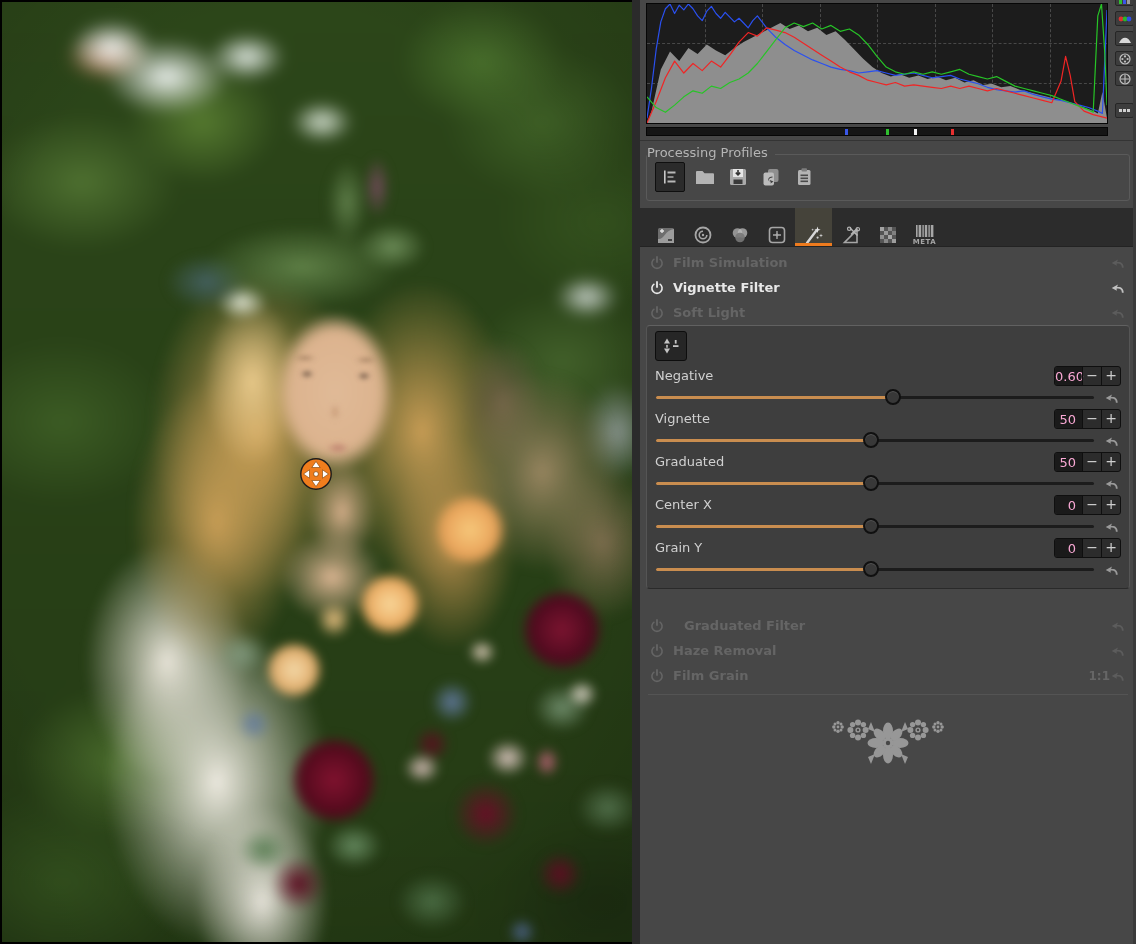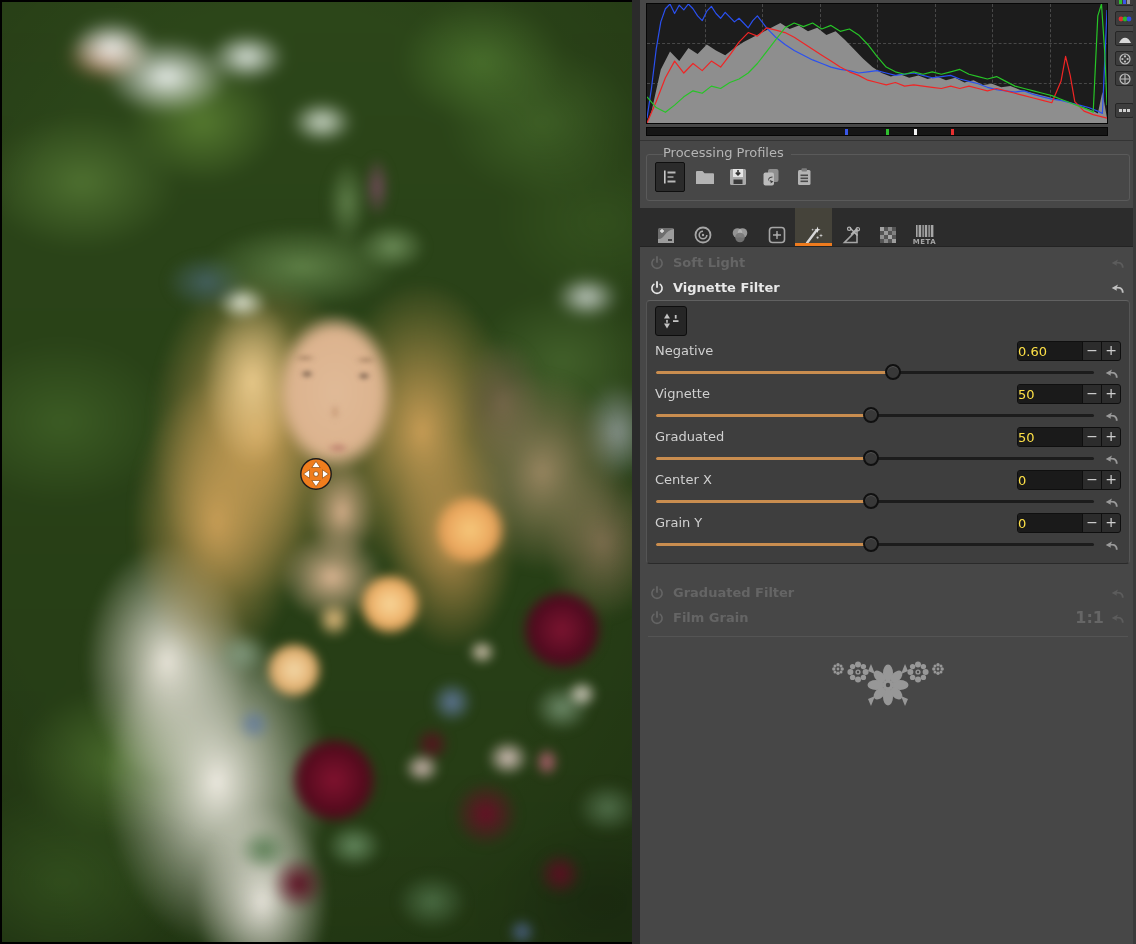--- a/index.html
+++ b/index.html
@@ -102,21 +102,21 @@
   .grid-h { position:absolute; left:0; right:0; border-top:1px dashed #484848; }
   .histo-plot svg { position:absolute; inset:0; width:100%; height:100%; }
   .histo-scale { position:absolute; left:6px; top:127px; width:462px; height:9px; background:#151515; border:1px solid #060606; }
   .marker { position:absolute; top:1px; width:3px; height:6px; }
   .histo-btns { position:absolute; left:475px; top:-9px; display:flex; flex-direction:column; gap:5px; }
   .hbtn { width:19px; height:15px; background:#3d3d3d; border:1px solid #262626; border-radius:2px;
           display:flex; align-items:center; justify-content:center; cursor:pointer; }
   .hbtn.last { margin-top:12px; }
 
   .profiles { position:relative; margin:13px 6px 0; border:1px solid #5a5a5a; border-radius:3px; padding:7px 8px 8px; }
-  .profiles-label { position:absolute; top:-10px; left:16px; background:#474747; padding-right:7px; color:#b5b5b5; }
+  .profiles-label { position:absolute; top:-10px; left:0; background:#474747; padding-right:7px; color:#b5b5b5; }
   .prof-row { display:flex; align-items:center; gap:6px; }
   .fill-btn { width:30px; height:30px; background:#2b2b2b; border:1px solid #0f0f0f; border-radius:2px;
               display:flex; align-items:center; justify-content:center; cursor:pointer; }
   .dropdown { flex:1; height:30px; background:#1e1e1e; border:1px solid #050505; border-radius:2px;
               display:flex; align-items:center; justify-content:space-between; padding:0 10px; color:#cccccc; cursor:pointer; }
   .caret { width:0; height:0; border-left:5px solid transparent; border-right:5px solid transparent; border-top:6px solid #b8b8b8; }
   .icon-btn { width:27px; height:27px; display:flex; align-items:center; justify-content:center; cursor:pointer; }
 
   .tabbar { margin-top:7px; height:39px; background:#2c2c2c; display:flex; padding-left:7px; border-bottom:1px solid #232323; }
   .tab { width:37px; display:flex; align-items:flex-end; justify-content:center; position:relative; cursor:pointer; }
@@ -126,32 +126,32 @@
   .tab-meta span { font-size:7px; letter-spacing:0.5px; color:#a6a6a6; font-weight:bold; }
 
   .tools { padding-top:3px; }
   .filter-row { height:25px; display:flex; align-items:center; padding:0 9px 0 10px; cursor:pointer; }
   .filter-row .lbl { margin-left:9px; font-weight:bold; }
   .row-off { color:#656565; }
   .row-off .lbl { color:#656565; }
   .row-on { color:#e8e8e8; }
   .row-on .lbl { color:#e8e8e8; }
   .spacer { flex:1; }
-  .badge { font-size:16px; font-weight:bold; color:#666666; margin-right:6px; }
+  .badge { font-size:12px; font-weight:bold; color:#666666; margin-right:0; }
   .undo { color:#5c5c5c; display:flex; }
   .row-on .undo { color:#c0c0c0; }
 
   .vg-panel { margin:0 6px; border:1px solid #2a2a2a; border-top-color:#616161; border-left-color:#555555;
               border-right-color:#555555; border-radius:4px; background:#3e3e3e; padding:5px 8px 9px; }
   .center-btn { width:32px; height:30px; background:#262626; border:1px solid #0d0d0d; border-radius:3px;
                 display:flex; align-items:center; justify-content:center; margin-bottom:3px; cursor:pointer; }
   .sl-label-row { display:flex; align-items:center; justify-content:space-between; height:23px; }
   .sl-label { color:#d0d0d0; }
   .valbox { display:flex; align-items:stretch; height:20px; border:1px solid #0f0f0f; border-radius:3px; overflow:hidden; background:#2c2c2c; }
-  .valbox .num { width:64px; background:#1a1a1a; color:#fde047; text-align:left; padding:1px 6px 0 0; line-height:18px; }
+  .valbox .num { width:27px; background:#1a1a1a; color:#f9a8d4; text-align:right; padding:1px 6px 0 0; line-height:18px; }
   .valbox .sp { width:19px; color:#cfcfcf; font-size:14px; line-height:17px; text-align:center; border-left:1px solid #0f0f0f; cursor:pointer; }
   .slider-row { display:flex; align-items:center; height:20px; }
   .slider { flex:1; position:relative; height:20px; cursor:pointer; }
   .track { position:absolute; left:1px; right:1px; top:9px; height:3px; background:#1c1c1c; border-radius:2px; }
   .fill { position:absolute; left:1px; top:9px; height:3px; background:#c98d4f; border-radius:2px; }
   .knob { position:absolute; top:2px; width:16px; height:16px; margin-left:-8px; border-radius:50%;
           background:#383838; border:2px solid #101010; box-shadow:inset 0 1px 0 rgba(255,255,255,0.14); }
   .slider-row .undo { margin-left:9px; color:#9a9a9a; }
 
   .ornament { margin:14px auto 0; width:120px; display:block; }
@@ -364,41 +364,54 @@
             <rect x="16.8" y="0" width="2.6" height="12" fill="#a6a6a6"></rect>
           </svg>
         <span>META</span>
       </div>
     </div>
   </div>
 
   <div class="tools">
 
 
-
     <div class="filter-row row-off">
       <svg class="pwr" width="14" height="14" viewBox="0 0 14 14" stroke="currentColor">
           <path d="M7 1 v5" stroke-width="1.8" stroke-linecap="round"></path>
           <path d="M4.4 2.9 a5.1 5.1 0 1 0 5.2 0" fill="none" stroke-width="1.6"></path>
         </svg>
-      <span class="lbl">Soft Light</span>
+      <span class="lbl">Film Simulation</span>
       <span class="spacer"></span>
       <span class="undo">
           <svg width="17" height="13" viewBox="0 0 18 13">
             <path d="M14.5 12 C14.5 7 11 5.2 7.5 6.1 L8.4 3.2 L1.8 7.1 L7.3 9.9 L6.9 7.7 C10 7 12.6 8.4 12.6 12 Z" fill="currentColor"></path>
           </svg>
         </span>
     </div>
 
     <div class="filter-row row-on">
       <svg class="pwr" width="14" height="14" viewBox="0 0 14 14" stroke="currentColor">
           <path d="M7 1 v5" stroke-width="1.8" stroke-linecap="round"></path>
           <path d="M4.4 2.9 a5.1 5.1 0 1 0 5.2 0" fill="none" stroke-width="1.6"></path>
         </svg>
       <span class="lbl">Vignette Filter</span>
+      <span class="spacer"></span>
+      <span class="undo">
+          <svg width="17" height="13" viewBox="0 0 18 13">
+            <path d="M14.5 12 C14.5 7 11 5.2 7.5 6.1 L8.4 3.2 L1.8 7.1 L7.3 9.9 L6.9 7.7 C10 7 12.6 8.4 12.6 12 Z" fill="currentColor"></path>
+          </svg>
+        </span>
+    </div>
+
+    <div class="filter-row row-off">
+      <svg class="pwr" width="14" height="14" viewBox="0 0 14 14" stroke="currentColor">
+          <path d="M7 1 v5" stroke-width="1.8" stroke-linecap="round"></path>
+          <path d="M4.4 2.9 a5.1 5.1 0 1 0 5.2 0" fill="none" stroke-width="1.6"></path>
+        </svg>
+      <span class="lbl">Soft Light</span>
       <span class="spacer"></span>
       <span class="undo">
           <svg width="17" height="13" viewBox="0 0 18 13">
             <path d="M14.5 12 C14.5 7 11 5.2 7.5 6.1 L8.4 3.2 L1.8 7.1 L7.3 9.9 L6.9 7.7 C10 7 12.6 8.4 12.6 12 Z" fill="currentColor"></path>
           </svg>
         </span>
     </div>
 
     <div class="vg-panel">
       <div class="center-btn">
@@ -521,34 +534,47 @@
             </div>
           <span class="undo">
               <svg width="17" height="13" viewBox="0 0 18 13">
                 <path d="M14.5 12 C14.5 7 11 5.2 7.5 6.1 L8.4 3.2 L1.8 7.1 L7.3 9.9 L6.9 7.7 C10 7 12.6 8.4 12.6 12 Z" fill="currentColor"></path>
               </svg>
             </span>
         </div>
       </div>
     </div>
 
-    <div class="filter-row row-off" style="margin-top:16px;">
+    <div class="filter-row row-off" style="margin-top:24px;gap:11px;">
       <svg class="pwr" width="14" height="14" viewBox="0 0 14 14" stroke="currentColor">
           <path d="M7 1 v5" stroke-width="1.8" stroke-linecap="round"></path>
           <path d="M4.4 2.9 a5.1 5.1 0 1 0 5.2 0" fill="none" stroke-width="1.6"></path>
         </svg>
       <span class="lbl">Graduated Filter</span>
       <span class="spacer"></span>
       <span class="undo">
           <svg width="17" height="13" viewBox="0 0 18 13">
             <path d="M14.5 12 C14.5 7 11 5.2 7.5 6.1 L8.4 3.2 L1.8 7.1 L7.3 9.9 L6.9 7.7 C10 7 12.6 8.4 12.6 12 Z" fill="currentColor"></path>
           </svg>
         </span>
     </div>
 
+    <div class="filter-row row-off">
+      <svg class="pwr" width="14" height="14" viewBox="0 0 14 14" stroke="currentColor">
+          <path d="M7 1 v5" stroke-width="1.8" stroke-linecap="round"></path>
+          <path d="M4.4 2.9 a5.1 5.1 0 1 0 5.2 0" fill="none" stroke-width="1.6"></path>
+        </svg>
+      <span class="lbl">Haze Removal</span>
+      <span class="spacer"></span>
+      <span class="undo">
+          <svg width="17" height="13" viewBox="0 0 18 13">
+            <path d="M14.5 12 C14.5 7 11 5.2 7.5 6.1 L8.4 3.2 L1.8 7.1 L7.3 9.9 L6.9 7.7 C10 7 12.6 8.4 12.6 12 Z" fill="currentColor"></path>
+          </svg>
+        </span>
+    </div>
 
     <div class="filter-row row-off">
       <svg class="pwr" width="14" height="14" viewBox="0 0 14 14" stroke="currentColor">
           <path d="M7 1 v5" stroke-width="1.8" stroke-linecap="round"></path>
           <path d="M4.4 2.9 a5.1 5.1 0 1 0 5.2 0" fill="none" stroke-width="1.6"></path>
         </svg>
       <span class="lbl">Film Grain</span>
       <span class="spacer"></span>
       <span class="badge">1:1</span>
       <span class="undo">

